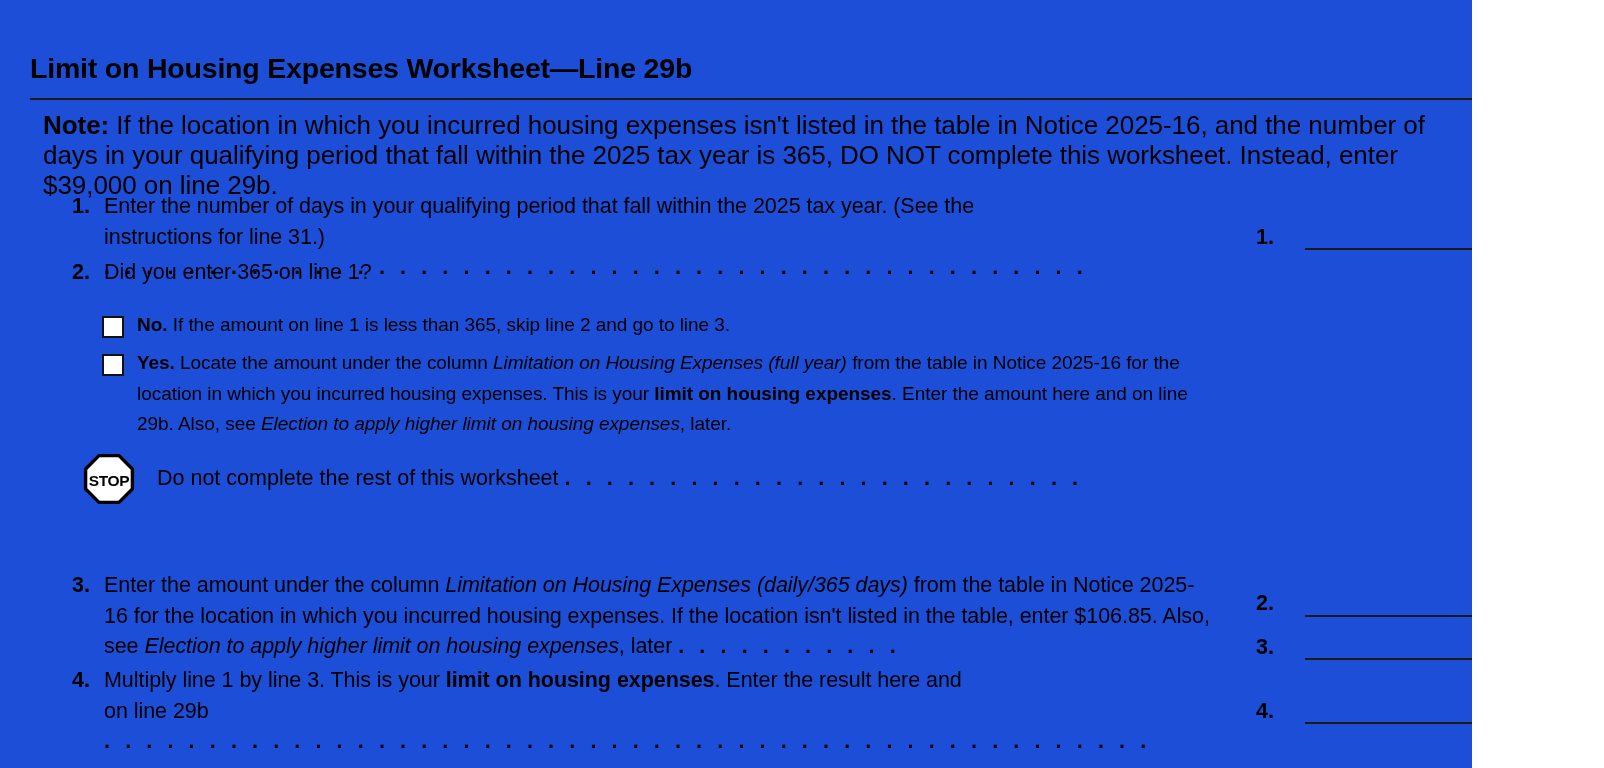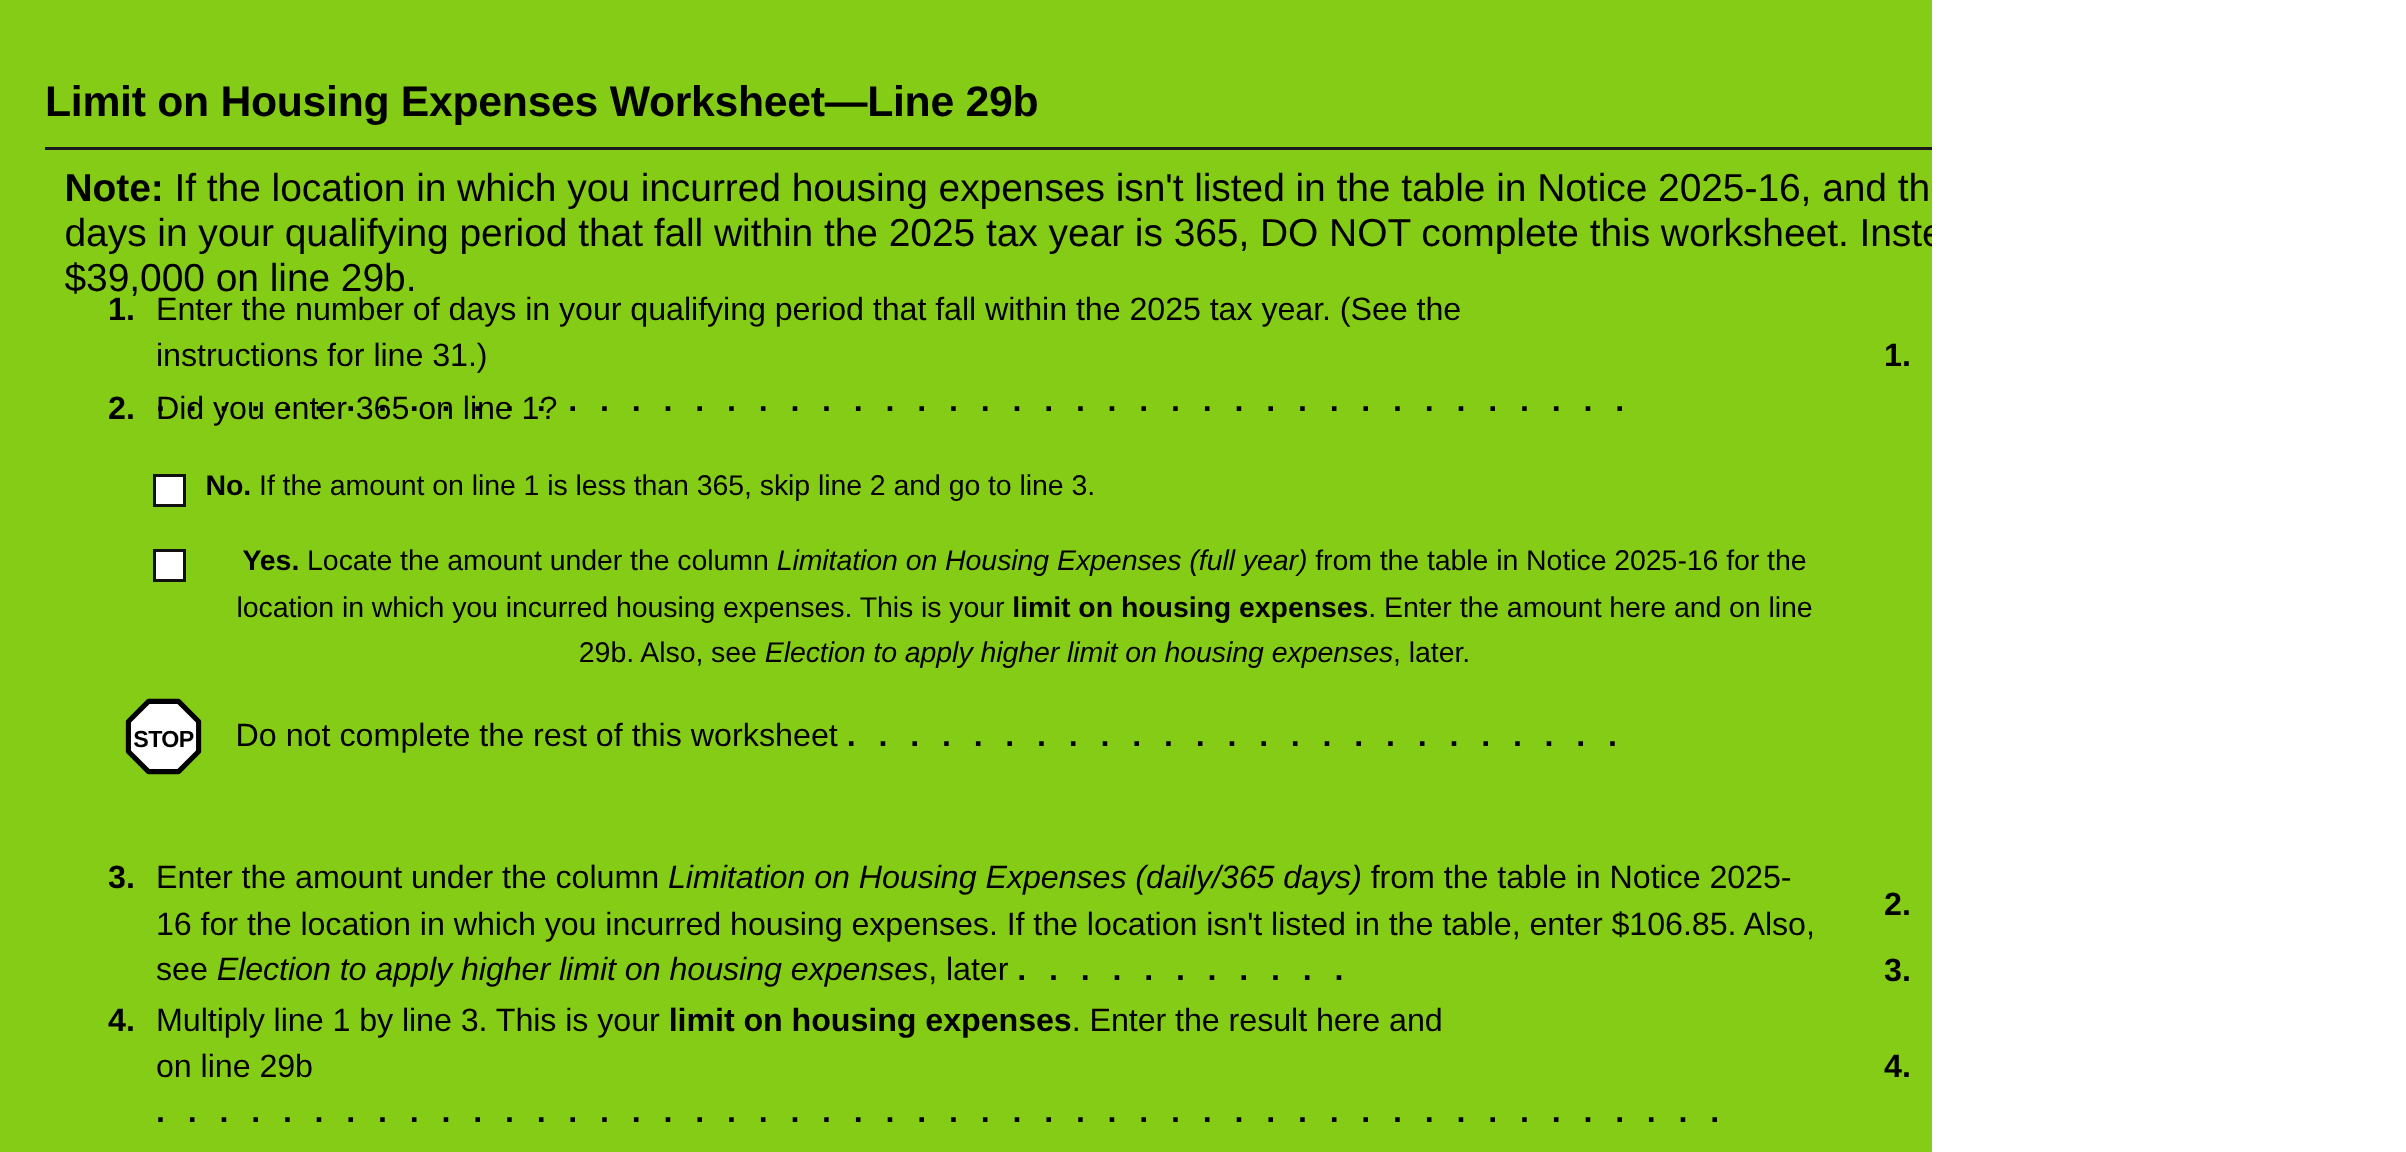--- a/index.html
+++ b/index.html
@@ -7,23 +7,23 @@
     padding: 0;
     background: #ffffff;
   }
   body {
     font-family: "Liberation Sans", sans-serif;
     color: #000000;
     -webkit-font-smoothing: antialiased;
   }
   #page {
     position: relative;
-    width: 1288px;
+    width: 1472px;
     height: 768px;
-    background: #84cc16;
+    background: #1d4ed8;
     overflow: hidden;
   }
 
   
   .header {
     position: absolute;
     left: 30px;
     top: 44px;
     width: 1544px;
     height: 48px;
@@ -220,21 +220,21 @@
         <div class="item-body">Did you enter 365 on line 1?</div>
       </div>
 
       <div class="cbrow" style="padding-left:102px; margin-top:22px;">
         <div class="checkbox"></div>
         <div class="cbtext" style="width:1090px;">
           <b>No.</b><span> If the amount on line 1 is less than 365, skip line 2 and go to line 3.</span>
         </div>
       </div>
 
-      <div class="cbrow" style="padding-left:102px; margin-top:20px;text-align:center;">
+      <div class="cbrow" style="padding-left:102px; margin-top:8px;">
         <div class="checkbox"></div>
         <div class="cbtext" style="width:1092px;">
           <b>Yes.</b><span> Locate the amount under the column </span><i>Limitation on Housing Expenses (full year)</i><span> from the table in Notice 2025-16 for the location in which you incurred housing expenses. This is your </span><b>limit on housing expenses</b><span>. Enter the amount here and on line 29b. Also, see </span><i>Election to apply higher limit on housing expenses</i><span>, later.</span>
         </div>
       </div>
 
       <div class="stop-wrap" style="padding-left:83px; margin-top:13px;">
         <div class="stop-icon">
           <svg width="52" height="52" viewBox="0 0 52 52" aria-hidden="true">
             <polygon points="16,2.6 36,2.6 49.4,16 49.4,36 36,49.4 16,49.4 2.6,36 2.6,16" fill="#ffffff" stroke="#000000" stroke-width="3.4" stroke-linejoin="round"></polygon>

